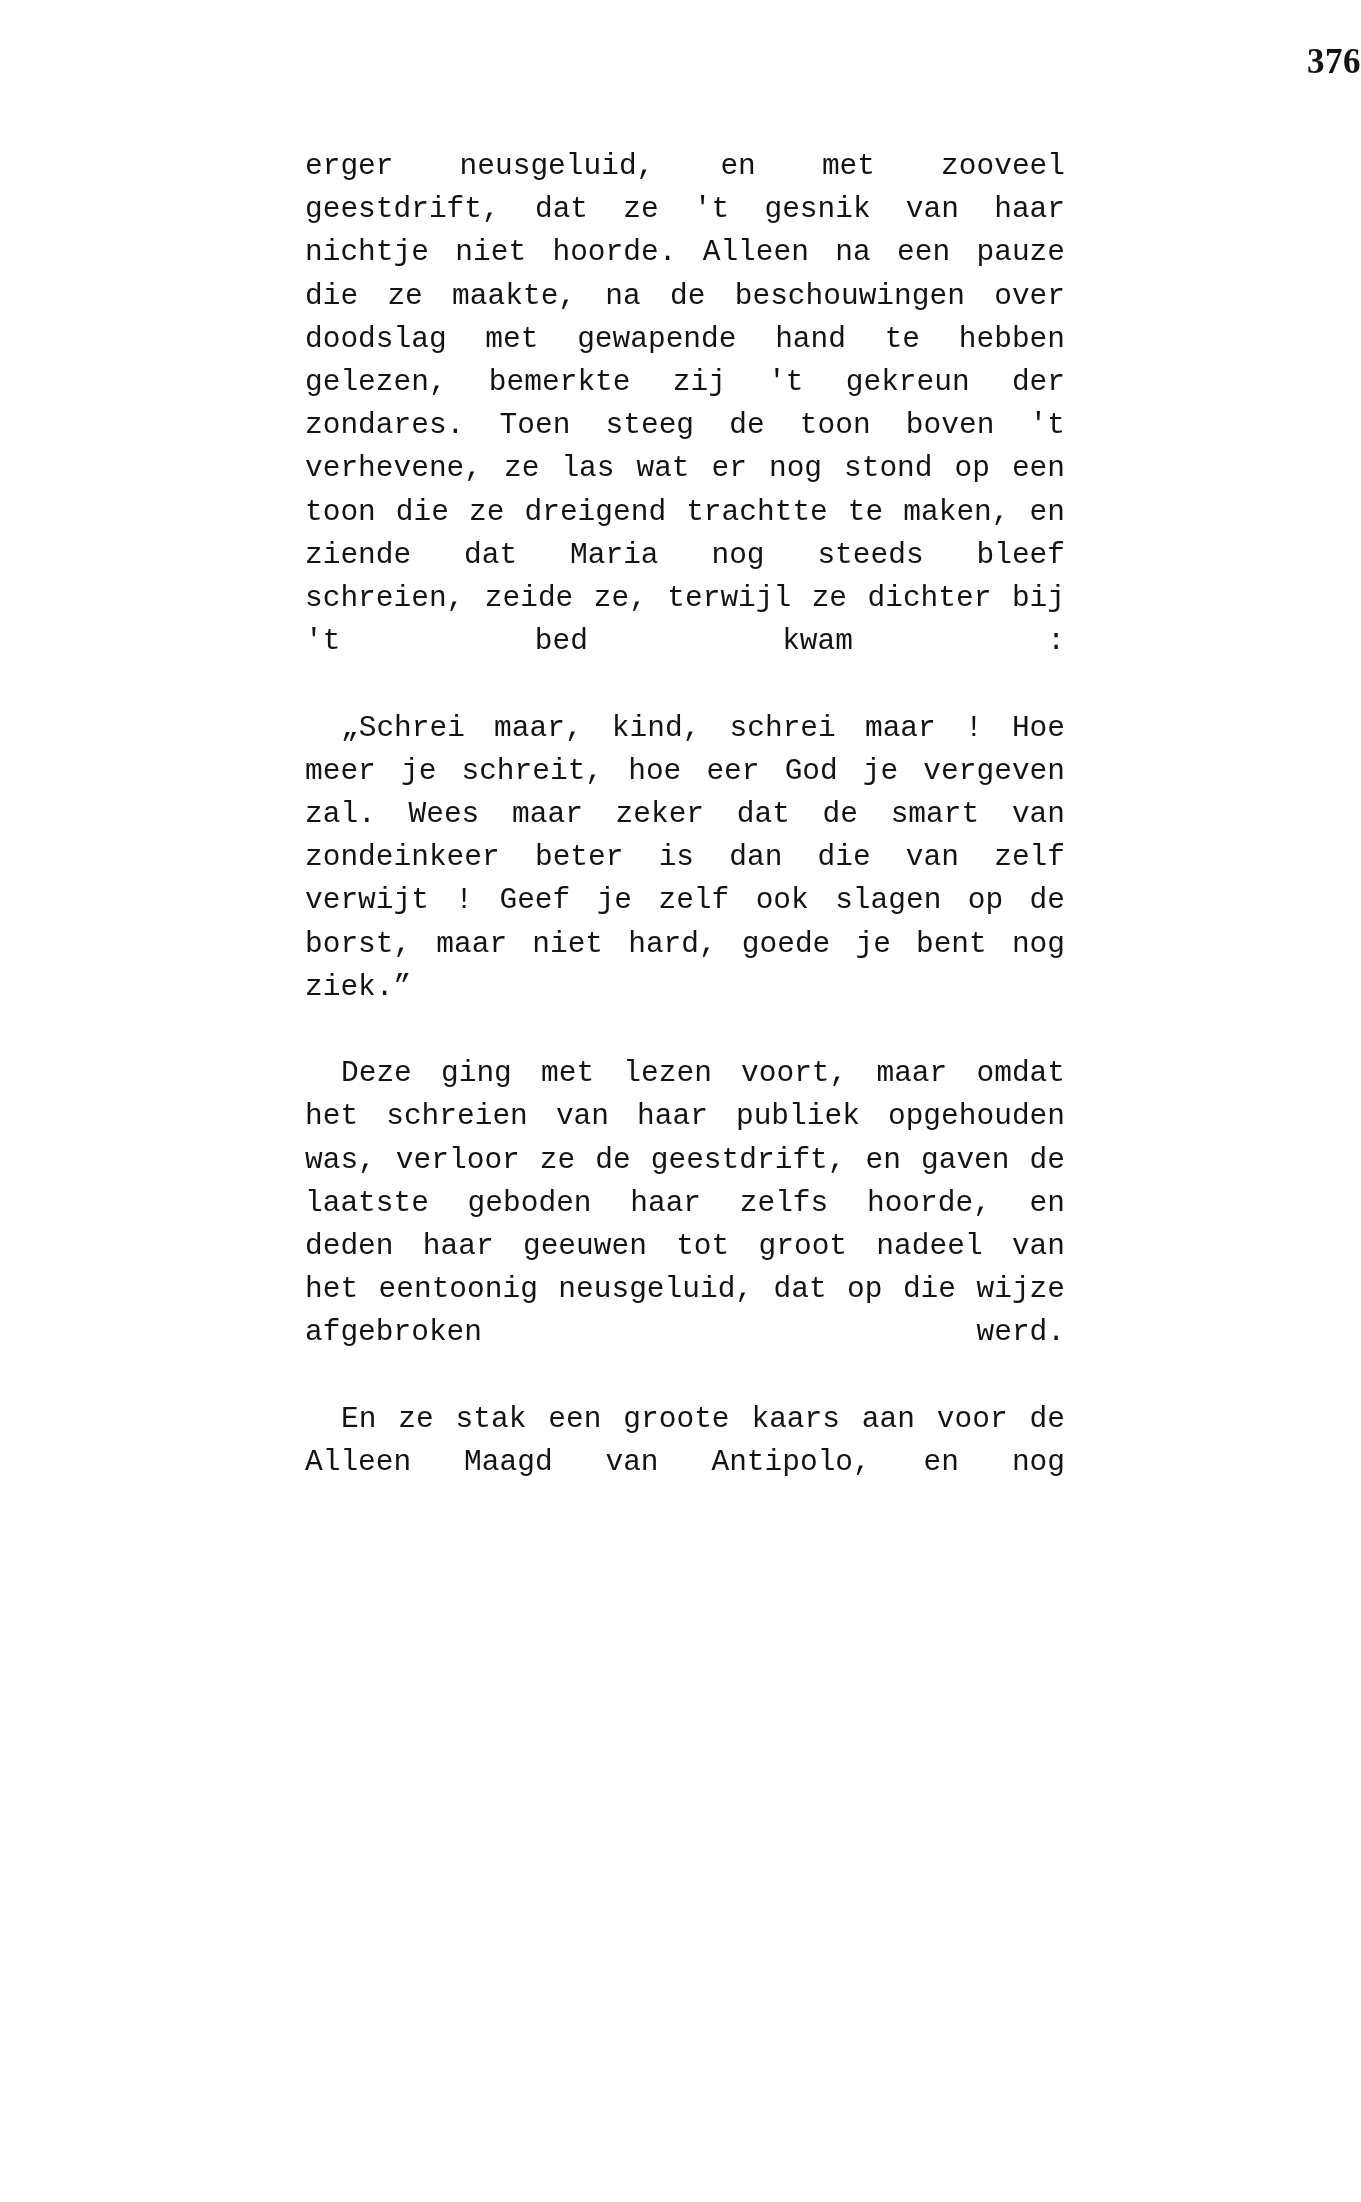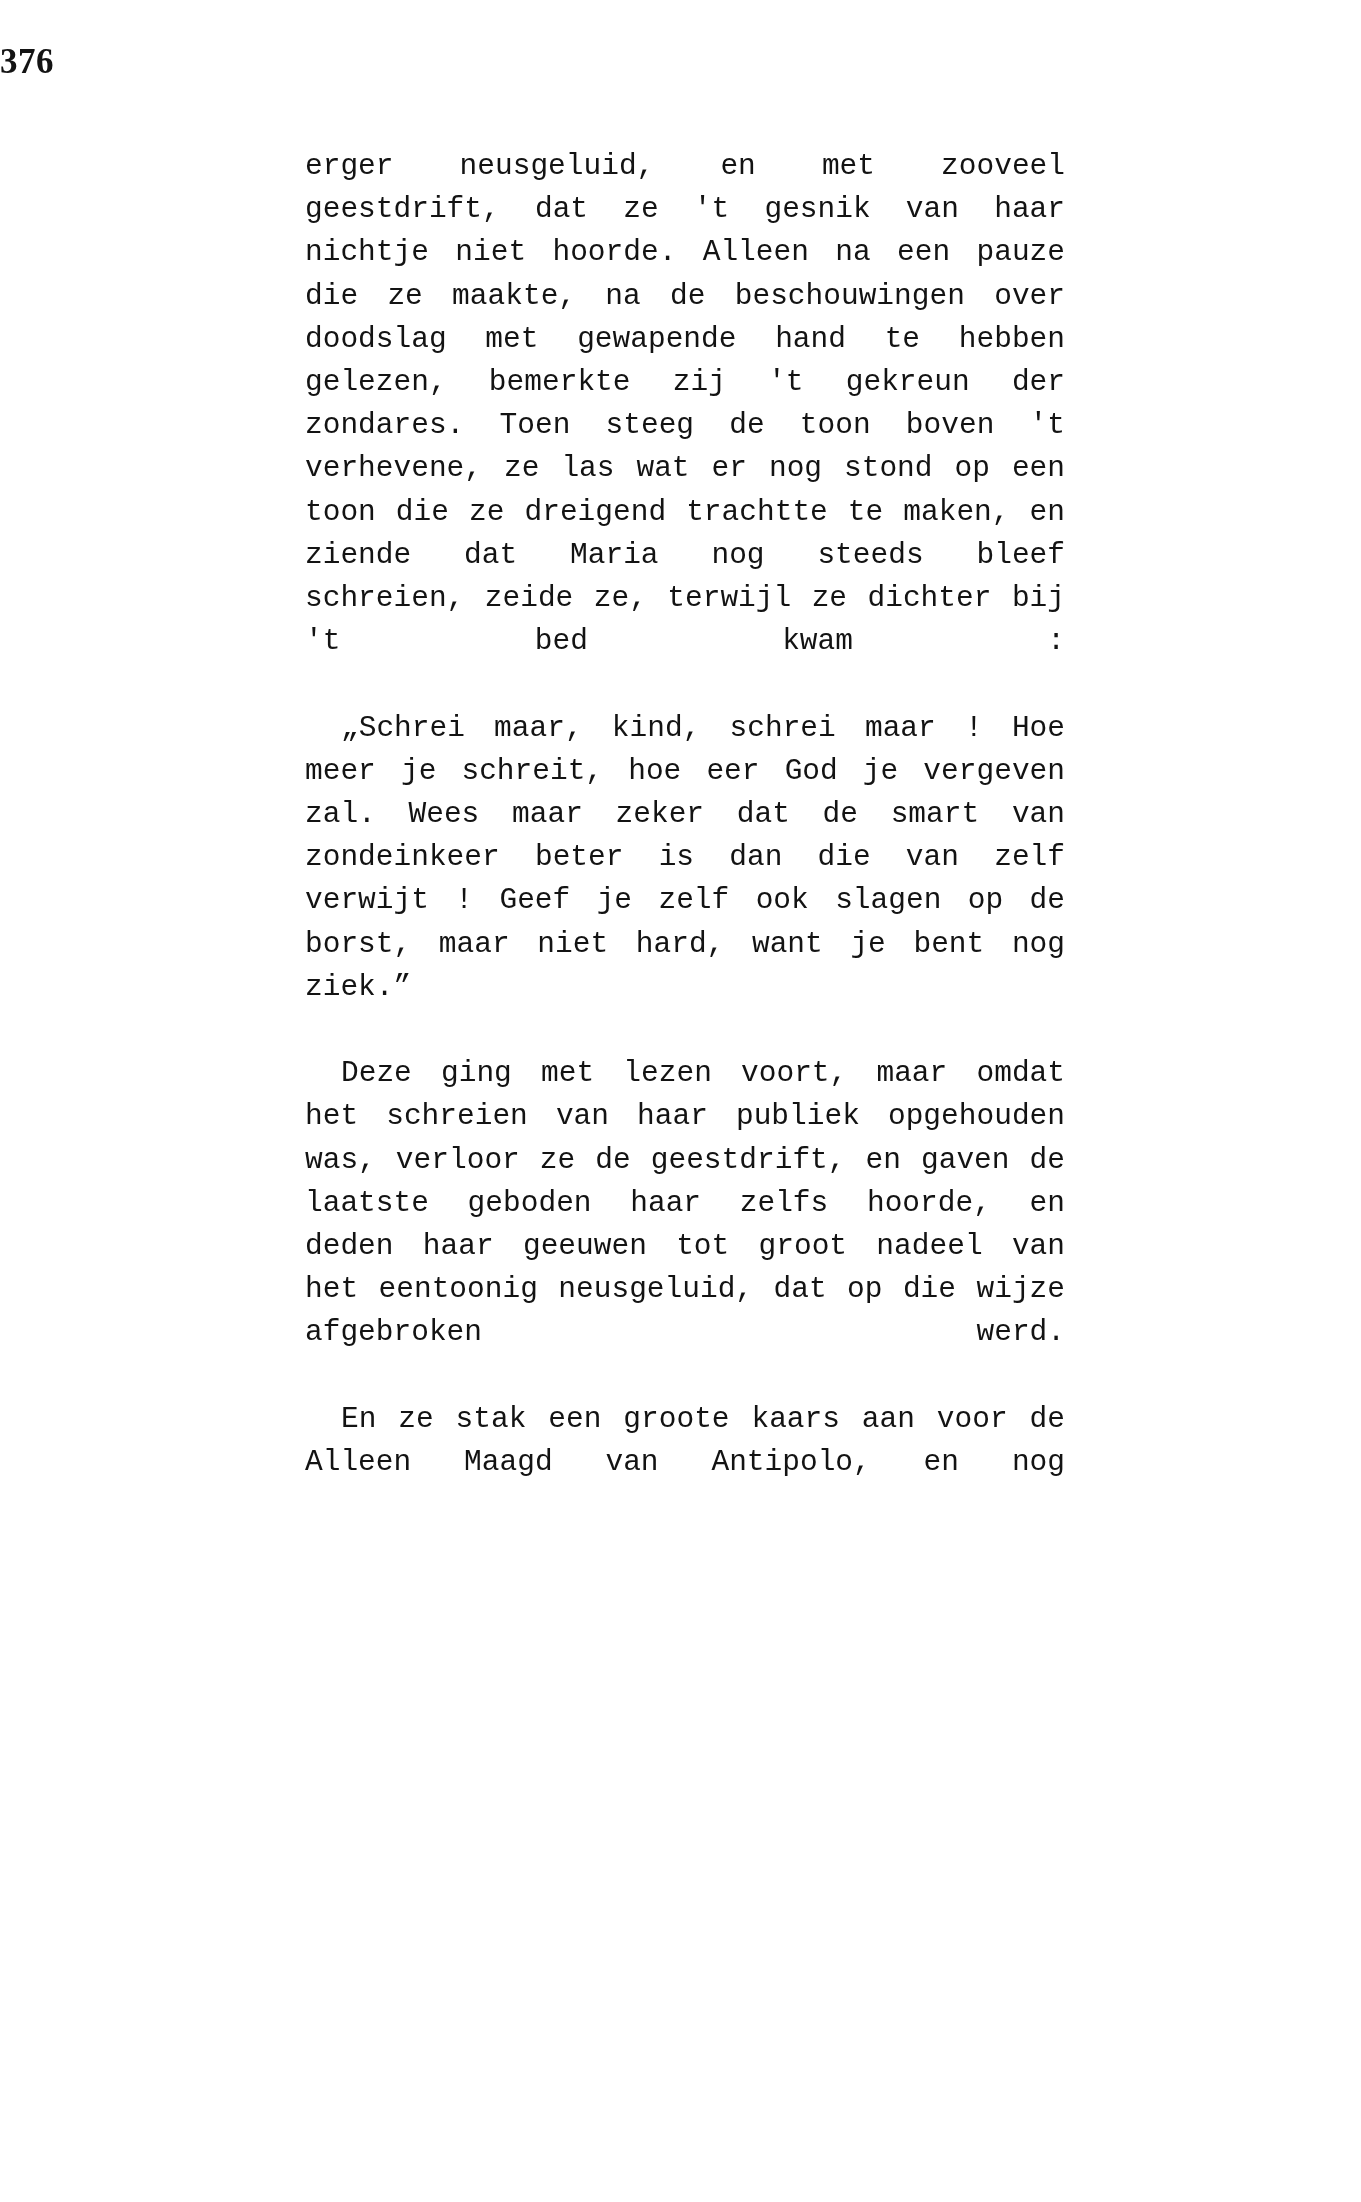--- a/index.html
+++ b/index.html
@@ -20,21 +20,21 @@
     left: 0; top: 0;
     width: 1361px;
     height: 2202px;
     background: #fff;
   }
   .page-number {
     position: absolute;
     top: 42px;
     left: 0;
     width: 1361px;
-    text-align: left;
+    text-align: right;
     font-weight: bold;
     font-size: 35px;
     letter-spacing: 0.5px;
     font-family: "Liberation Serif", serif;
   }
   .text-column {
     position: absolute;
     left: 305px;
     top: 145px;
     width: 760px;
@@ -60,18 +60,18 @@
 </style>
 </head>
 <body>
 
 <div class="page">
 
   <div class="page-number">376</div>
 
   <div class="text-column">
     <p class="para">erger neusgeluid, en met zooveel geestdrift, dat ze 't gesnik van haar nichtje niet hoorde. Alleen na een pauze die ze maakte, na de beschouwingen over doodslag met gewapende hand te hebben gelezen, bemerkte zij 't gekreun der zondares. Toen steeg de toon boven 't verhevene, ze las wat er nog stond op een toon die ze dreigend trachtte te maken, en ziende dat Maria nog steeds bleef schreien, zeide ze, terwijl ze dichter bij 't bed kwam :</p>
-    <p class="para indent">„Schrei maar, kind, schrei maar ! Hoe meer je schreit, hoe eer God je vergeven zal. Wees maar zeker dat de smart van zondeinkeer beter is dan die van zelf verwijt ! Geef je zelf ook slagen op de borst, maar niet hard, want je bent nog ziek.”</p>
+    <p class="para indent">„Schrei maar, kind, schrei maar ! Hoe meer je schreit, hoe eer God je vergeven zal. Wees maar zeker dat de smart van zondeinkeer beter is dan die van zelf verwijt ! Geef je zelf ook slagen op de borst, maar niet hard, goede je bent nog ziek.”</p>
     <p class="para indent">Deze ging met lezen voort, maar omdat het schreien van haar publiek opgehouden was, verloor ze de geestdrift, en gaven de laatste geboden haar zelfs hoorde, en deden haar geeuwen tot groot nadeel van het eentoonig neusgeluid, dat op die wijze afgebroken werd.</p>
     <p class="para indent">En ze stak een groote kaars aan voor de Alleen Maagd van Antipolo, en nog</p>
   </div>
 
 </div>
 
 </body></html>

